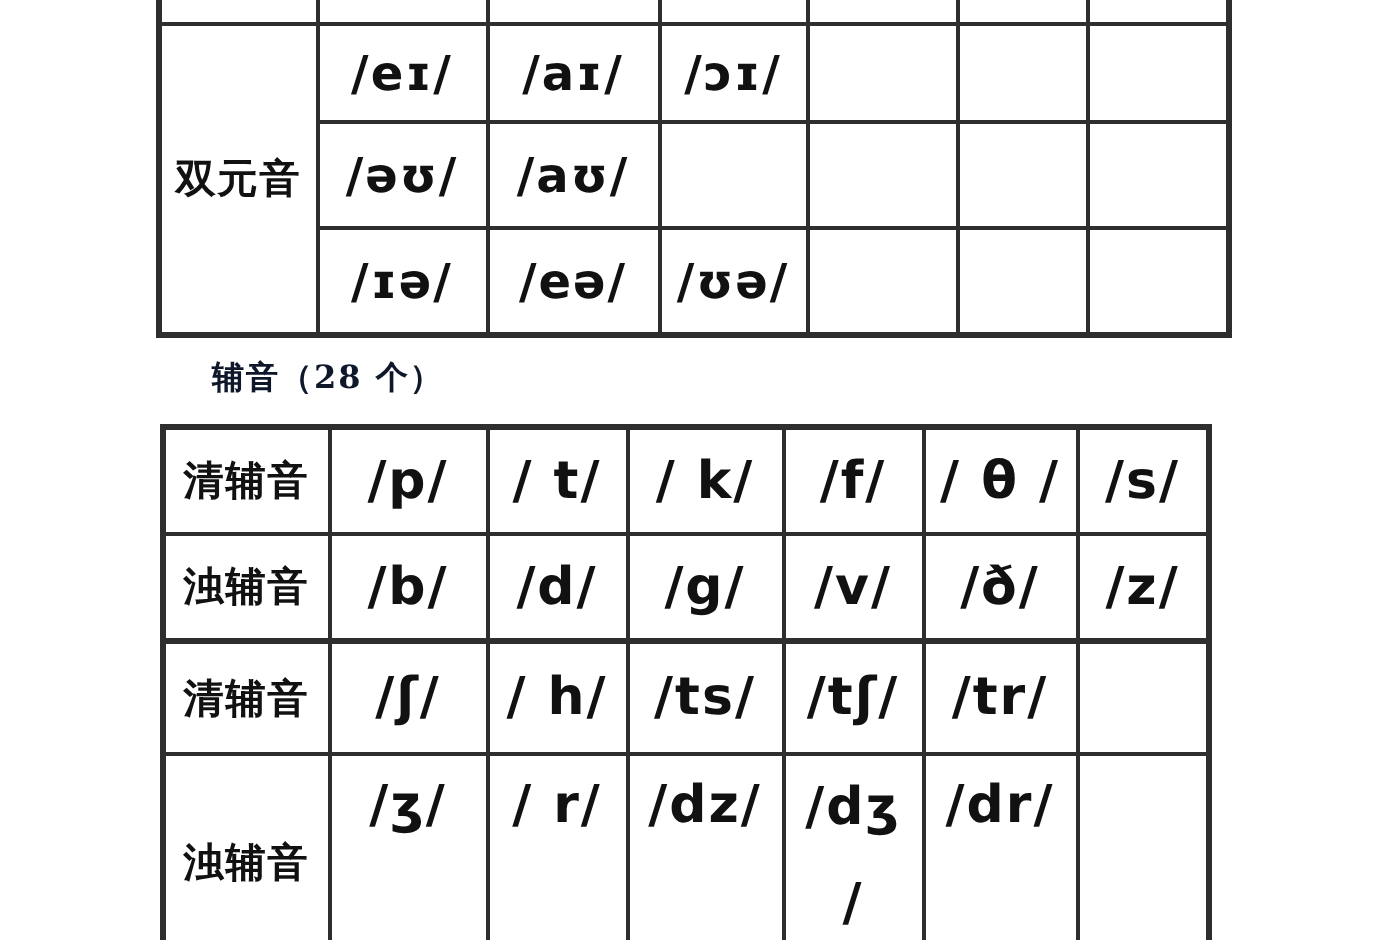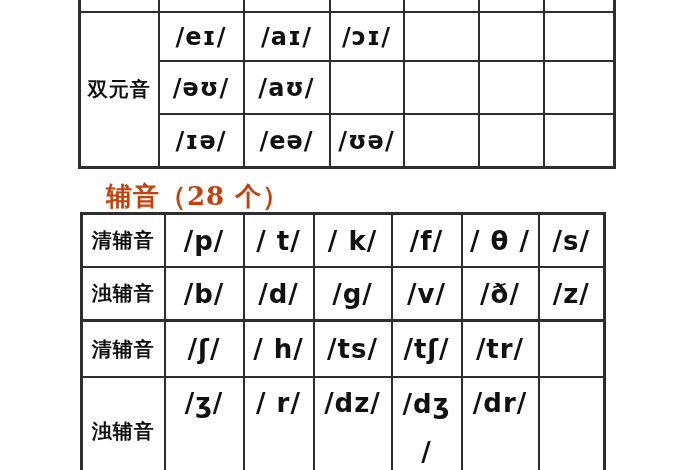--- a/index.html
+++ b/index.html
@@ -27,21 +27,21 @@
   }
   .t2 .sym{font-size:26px}
   .cn{
     font-family:"DejaVu Serif","Liberation Serif",serif;
     font-size:20px;font-weight:bold;letter-spacing:1px;
   }
   
   .heading{
     position:absolute;left:106px;top:179px;
     font-family:"DejaVu Serif","Liberation Serif",serif;
-    font-size:26px;font-weight:bold;color:#c2410c;letter-spacing:1px;
+    font-size:16px;font-weight:bold;color:#0f172a;letter-spacing:1px;
     white-space:pre;
   }
   
   .t2{left:80px;top:212px;width:523px;border:3px solid #2e2e2e}
   .t2 .c1 td{height:51px}
   .t2 .c2 td{height:51px}
   .t2 .c3 td{height:54px}
   .t2 .c3 td{border-top-width:3px}
   .t2 .c4 td{height:126px;vertical-align:top}
   .t2 .c4 td.sym{padding-top:10px;line-height:31px}

